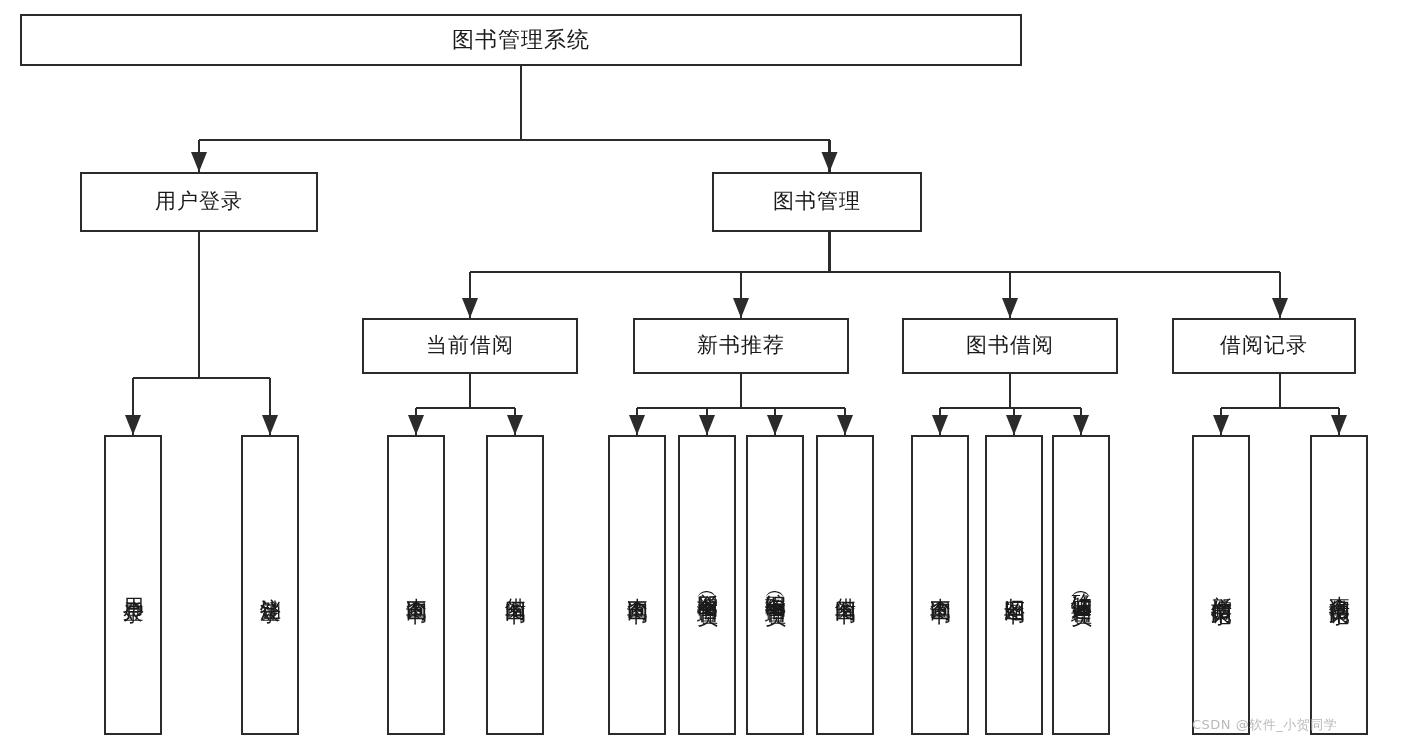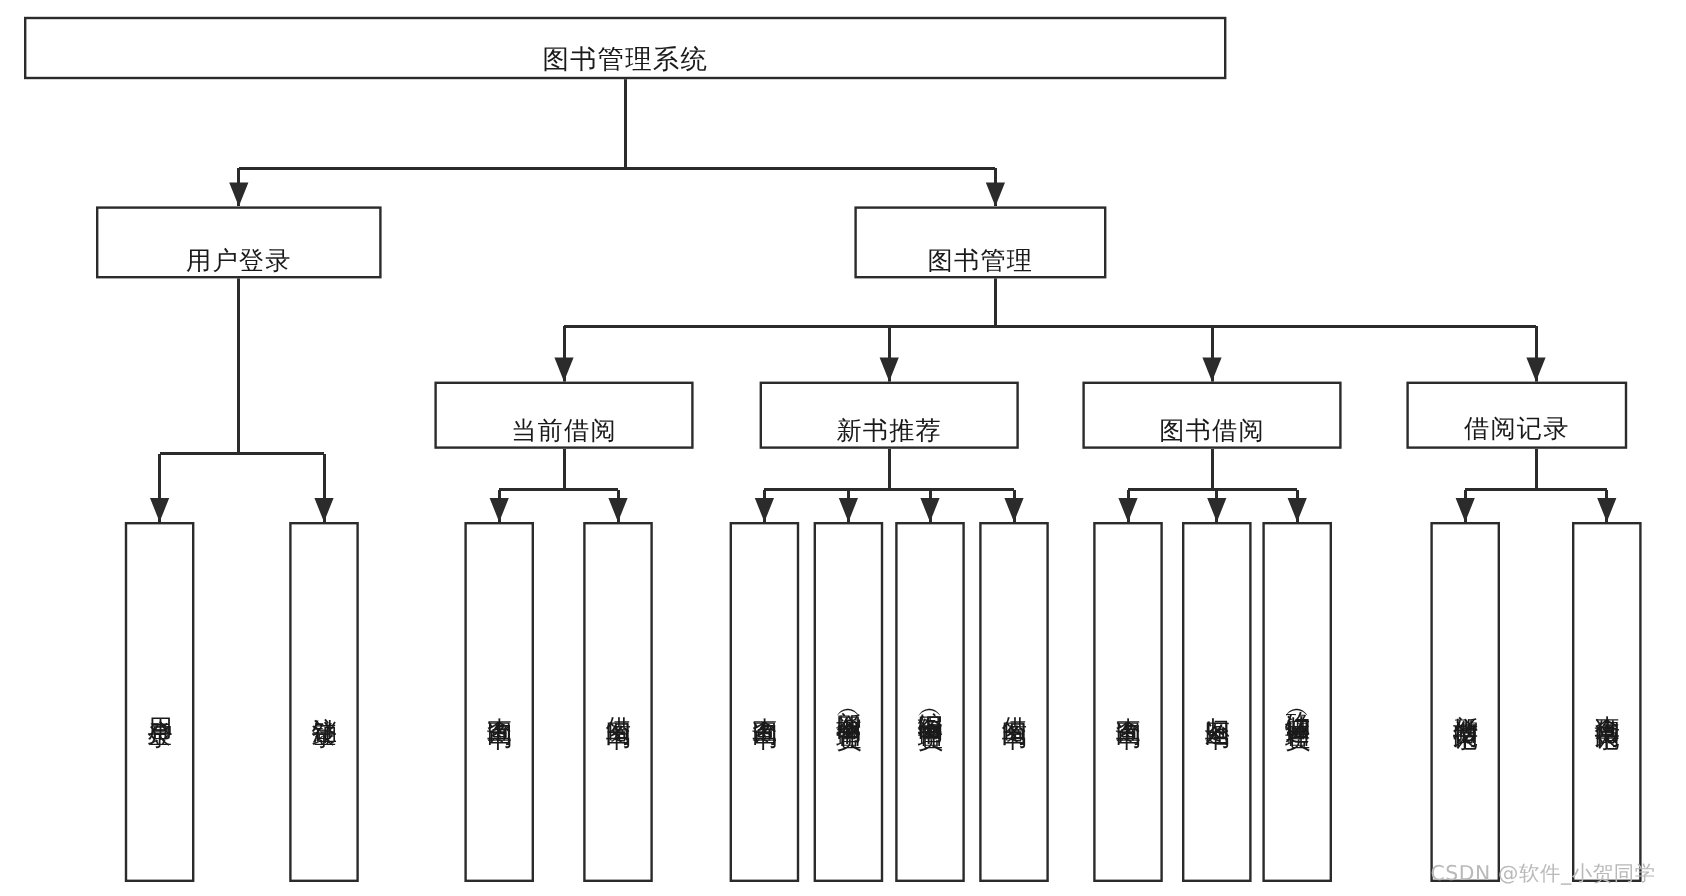--- a/index.html
+++ b/index.html
@@ -25,21 +25,21 @@
     width: 1405px;
     height: 747px;
     pointer-events: none;
   }
   .node {
     position: absolute;
     box-sizing: border-box;
     background: #ffffff;
     border: 2px solid #2b2b2b;
     display: flex;
-    align-items: flex-end;
+    align-items: center;
     justify-content: center;
     color: #1a1a1a;
   }
   .node.horiz {
     font-size: 21px;
     letter-spacing: 1px;
     line-height: 1.2;
     white-space: nowrap;
   }
   .node.vert {
@@ -58,21 +58,21 @@
     text-orientation: upright;
     display: block;
     text-align: center;
   }
   .node.root {
     font-size: 22px;
   }
   .watermark {
     position: absolute;
     color: #b9b9b9;
-    font-size: 17px;
+    font-size: 13px;
     letter-spacing: 0.5px;
     white-space: nowrap;
     user-select: none;
   }
 </style>
 </head>
 <body>
 
 <div id="canvas">
   <svg id="wires" viewBox="0 0 1405 747">
@@ -141,21 +141,21 @@
       </div>
       <div class="node horiz" style="left: 362px; top: 318px; width: 216px; height: 56px;">
         <span class="htext">当前借阅</span>
       </div>
       <div class="node horiz" style="left: 633px; top: 318px; width: 216px; height: 56px;">
         <span class="htext">新书推荐</span>
       </div>
       <div class="node horiz" style="left: 902px; top: 318px; width: 216px; height: 56px;">
         <span class="htext">图书借阅</span>
       </div>
-      <div class="node horiz" style="left: 1172px; top: 318px; width: 184px; height: 56px; font-family: Liberation Mono, monospace;">
+      <div class="node horiz" style="left: 1172px; top: 318px; width: 184px; height: 56px;">
         <span class="htext">借阅记录</span>
       </div>
       <div class="node vert" style="left: 104px; top: 435px; width: 58px; height: 300px;">
         <span class="vtext">用户登录</span>
       </div>
       <div class="node vert" style="left: 241px; top: 435px; width: 58px; height: 300px;">
         <span class="vtext">注销登录</span>
       </div>
       <div class="node vert" style="left: 387px; top: 435px; width: 58px; height: 300px;">
         <span class="vtext">查询图书</span>

